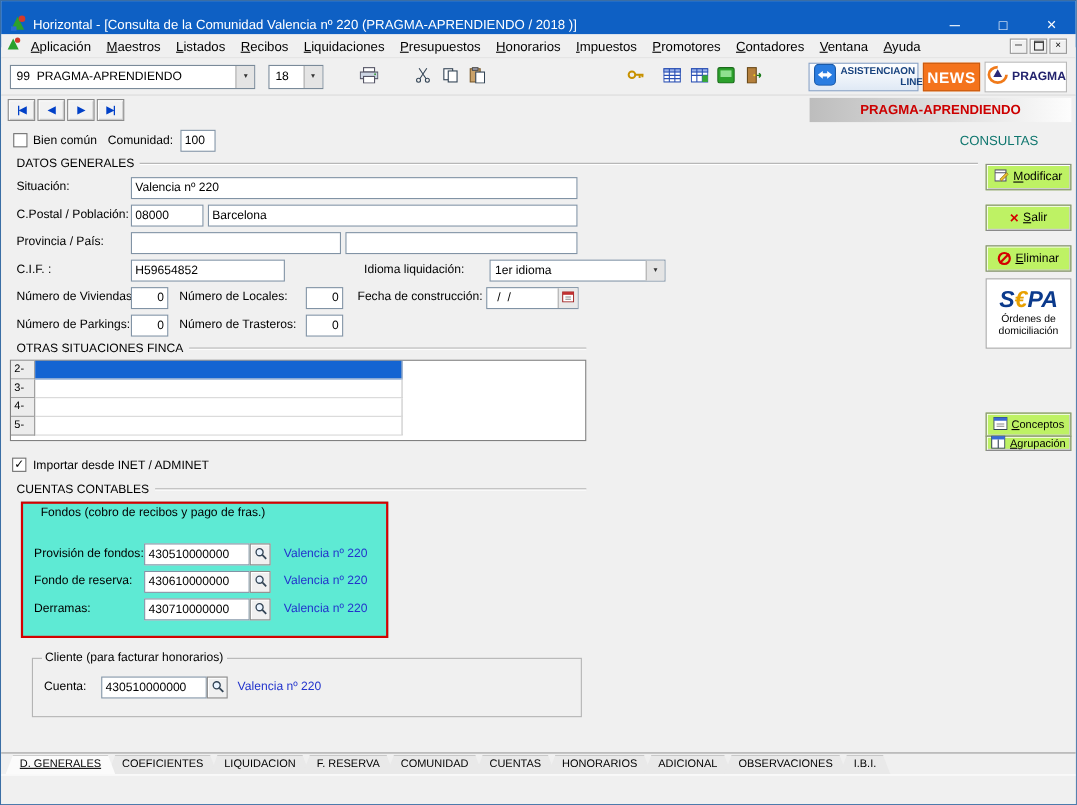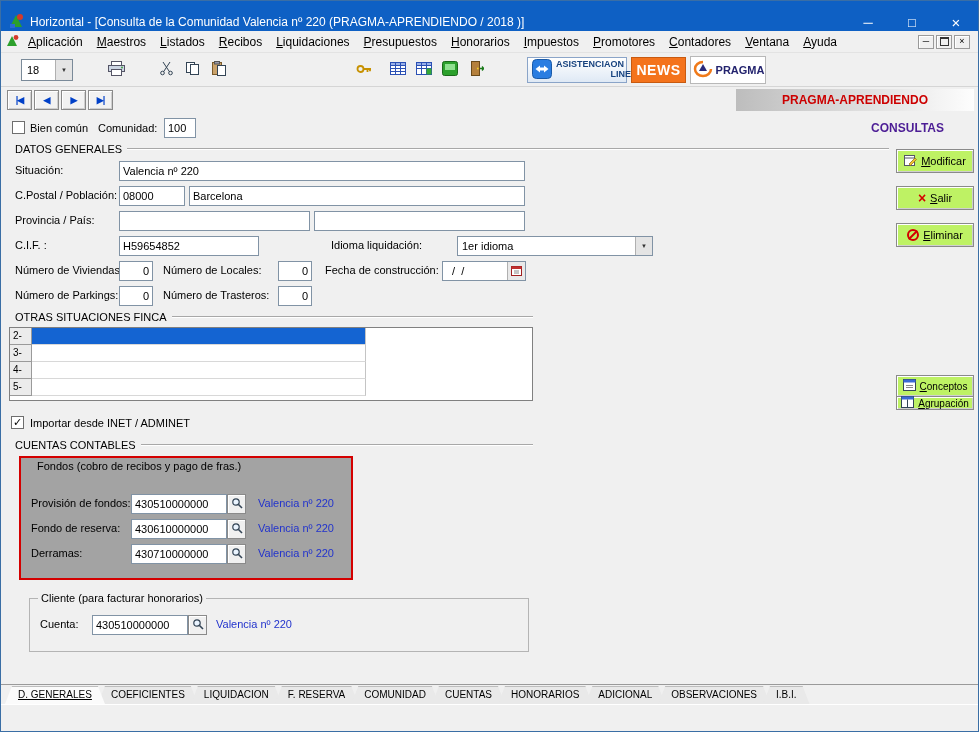--- a/index.html
+++ b/index.html
@@ -42,33 +42,33 @@
 
   
   .content{position:absolute;top:112px;left:0;right:0;height:571px;background:#f0f0f0}
   .lbl{position:absolute;white-space:nowrap}
   .tin{position:absolute;height:20px;border:1px solid #8193a5;background:#fff;font-family:"Liberation Sans",sans-serif;font-size:11px;padding:0 3px}
   .tin.num{text-align:right}
   .cb{width:13px;height:13px;background:#fff;border:1px solid #6e6e6e;display:inline-flex;align-items:center;justify-content:center;font-size:11px;line-height:1}
   .section{position:absolute;display:flex;align-items:center}
   .section .stitle{white-space:nowrap;margin-right:5px}
   .section .rule{flex:1;height:2px;border-top:1px solid #a8a8a8;border-bottom:1px solid #ffffff}
-  .consultas{position:absolute;top:8px;right:34px;font-weight:bold;font-size:12px;color:#4c1d95}
+  .consultas{position:absolute;top:8px;right:34px;font-weight:normal;font-size:12px;color:#0f766e}
   .fcombo{position:absolute;height:20px;background:#fff;border:1px solid #8193a5;display:flex;align-items:center}
   .fcombo .val{flex:1;padding:0 4px;font-size:11px}
   .fcombo .arrow{width:17px;height:100%;background:#e4e4e4;border-left:1px solid #b0b0b0;display:flex;align-items:center;justify-content:center;font-size:6px;color:#333}
   .datefield{position:absolute;height:20px;background:#fff;border:1px solid #8193a5;display:flex;align-items:center}
   .datefield .dval{flex:1;padding:0 3px;white-space:pre}
   .datefield .dbtn{width:18px;height:100%;background:#e9e9e9;border-left:1px solid #b0b0b0;display:flex;align-items:center;justify-content:center}
   .grid{position:absolute;left:8px;top:214px;width:524px;height:74px;background:#fff;border:1px solid #808080}
   .grow{display:flex;height:17px}
   .ghead{width:22px;background:#ececec;border-right:1px solid #9a9a9a;border-bottom:1px solid #9a9a9a;font-size:10px;padding:2px 2px 0 3px}
   .gcell{width:334px;border-right:1px solid #c4c4c4;border-bottom:1px solid #d8d8d8}
   .grow.sel .gcell{background:#1464d2}
-  .redgroup{position:absolute;left:18px;top:343px;width:334px;height:124px;border:2px solid #d40000;background:#a3a3a3}
+  .redgroup{position:absolute;left:18px;top:343px;width:334px;height:124px;border:2px solid #d40000;background:#5eead4}
   .redgroup .gtitle{position:absolute;left:16px;top:2px;white-space:nowrap}
   .maglink{color:#2233cc}
   .magbtn{position:absolute;width:19px;height:20px;background:#f0f0f0;border:1px solid #8a8a8a;box-shadow:inset 1px 1px 0 #fff;display:flex;align-items:center;justify-content:center}
   fieldset.cliente{position:absolute;left:28px;top:479px;width:500px;height:60px;border:1px solid #b4b4b4}
   fieldset.cliente legend{font-size:11px;padding:0 3px;margin-left:8px}
 
   
   .sidebar{position:absolute;top:0;right:0;width:86px;height:100%}
   .sbtn{position:absolute;left:4px;width:78px;height:24px;background:#bef264;border:1px solid #8a8a8a;box-shadow:inset 1px 1px 0 #fff,inset -1px -1px 0 #cfcfcf;display:flex;align-items:center;justify-content:center;gap:4px;font-size:11px}
   .sbtn .accel{display:inline-block}
@@ -136,20 +136,24 @@
       <span class="mdi-btn">
           <span class="restore-glyph"></span>
         </span>
       <span class="mdi-btn">
           <span>×</span>
         </span>
     </div>
   </div>
 
   <div class="toolbar">
+    <div class="combo" style="width:236px">
+      <span class="val">99  PRAGMA-APRENDIENDO</span>
+      <span class="arrow">▼</span>
+    </div>
     <div class="combo" style="width:52px;margin-left:12px">
       <span class="val">18</span>
       <span class="arrow">▼</span>
     </div>
     <div class="tb-btn" style="margin-left:30px">
         <span><svg width="17" height="15">
             <rect x="3.5" y="0.5" width="10" height="4" fill="#fff" stroke="#556"></rect>
             <rect x="0.5" y="4.5" width="16" height="6" fill="#cdd6e4" stroke="#556"></rect>
             <rect x="3.5" y="8.5" width="10" height="6" fill="#fff" stroke="#556"></rect>
             <circle cx="14" cy="6.5" r="0.9" fill="#3a9a3a"></circle>
@@ -269,21 +273,21 @@
     <input class="tin" style="left: 118px; top: 73px; width: 66px;" value="08000">
     <input class="tin" style="left: 188px; top: 73px; width: 336px;" value="Barcelona">
 
     <span class="lbl" style="left:14px;top:101px">Provincia / País:</span>
     <input class="tin" style="left: 118px; top: 98px; width: 191px;" value="">
     <input class="tin" style="left: 313px; top: 98px; width: 211px;" value="">
 
     <span class="lbl" style="left:14px;top:126px">C.I.F. :</span>
     <input class="tin" style="left: 118px; top: 123px; width: 140px;" value="H59654852">
     <span class="lbl" style="left:330px;top:126px">Idioma liquidación:</span>
-    <div class="fcombo" style="left:456px;top:123px;width:196px">
+    <div class="fcombo" style="left:444px;top:123px;width:160px">
       <span class="val">1er idioma</span>
       <span class="arrow">▼</span>
     </div>
 
     <span class="lbl" style="left:14px;top:151px">Número de Viviendas:</span>
     <input class="tin num" style="left: 118px; top: 148px; width: 34px;" value="0">
     <span class="lbl" style="left:162px;top:151px">Número de Locales:</span>
     <input class="tin num" style="left: 277px; top: 148px; width: 34px;" value="0">
     <span class="lbl" style="left:324px;top:151px">Fecha de construcción:</span>
     <div class="datefield" style="left:441px;top:148px;width:84px">
@@ -392,20 +396,24 @@
         <span class="accel">Modificar</span>
       </div>
       <div class="sbtn" style="top:73px">
         <span class="salirx">×</span>
         <span class="accel">Salir</span>
       </div>
       <div class="sbtn" style="top:110px">
         <span class="forbid"></span>
         <span class="accel">Eliminar</span>
       </div>
+      <div class="sepa">
+        <span class="logo"><span>S</span><span class="euro">€</span><span>PA</span></span>
+        <span class="cap"><span>Órdenes de</span><br><span>domiciliación</span></span>
+      </div>
       <div class="sbtn" style="top:262px;height:22px;font-size:10px">
         <span><svg width="13" height="12">
               <rect x="0.5" y="0.5" width="12" height="11" fill="#fff" stroke="#345"></rect>
               <rect x="0.5" y="0.5" width="12" height="3" fill="#3a6ad4"></rect>
               <path d="M3 6.5 H10 M3 8.5 H10" stroke="#888"></path>
             </svg></span>
         <span class="accel">Conceptos</span>
       </div>
       <div class="sbtn" style="top:283px;height:14px;font-size:10px">
         <span><svg width="13" height="12">

